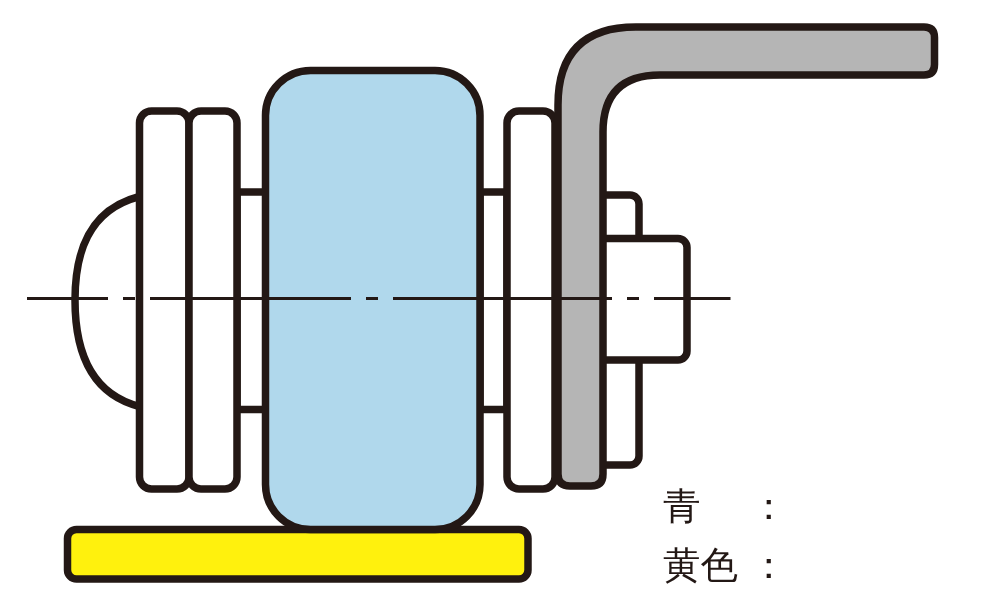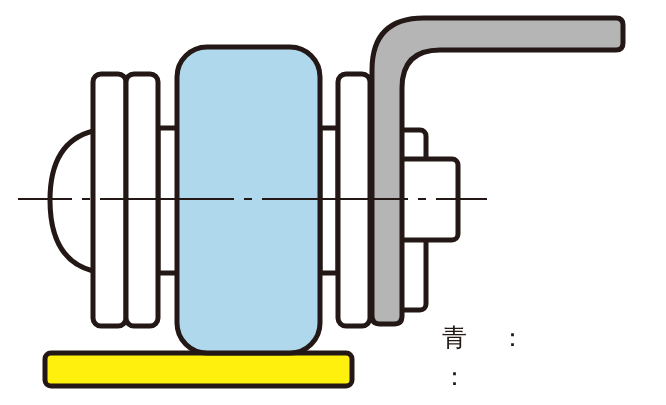--- a/index.html
+++ b/index.html
@@ -49,16 +49,17 @@
       <line x1="436" y1="199" x2="487" y2="199"></line>
     </g>
   </svg>
 
   <div class="legend">
     <div class="legend-row">
       <span class="legend-key">青</span>
       <span class="legend-colon">：</span>
     </div>
     <div class="legend-row">
+      <span class="legend-key">黄色</span>
       <span class="legend-colon">：</span>
     </div>
   </div>
 </div>
 
 </body></html>

